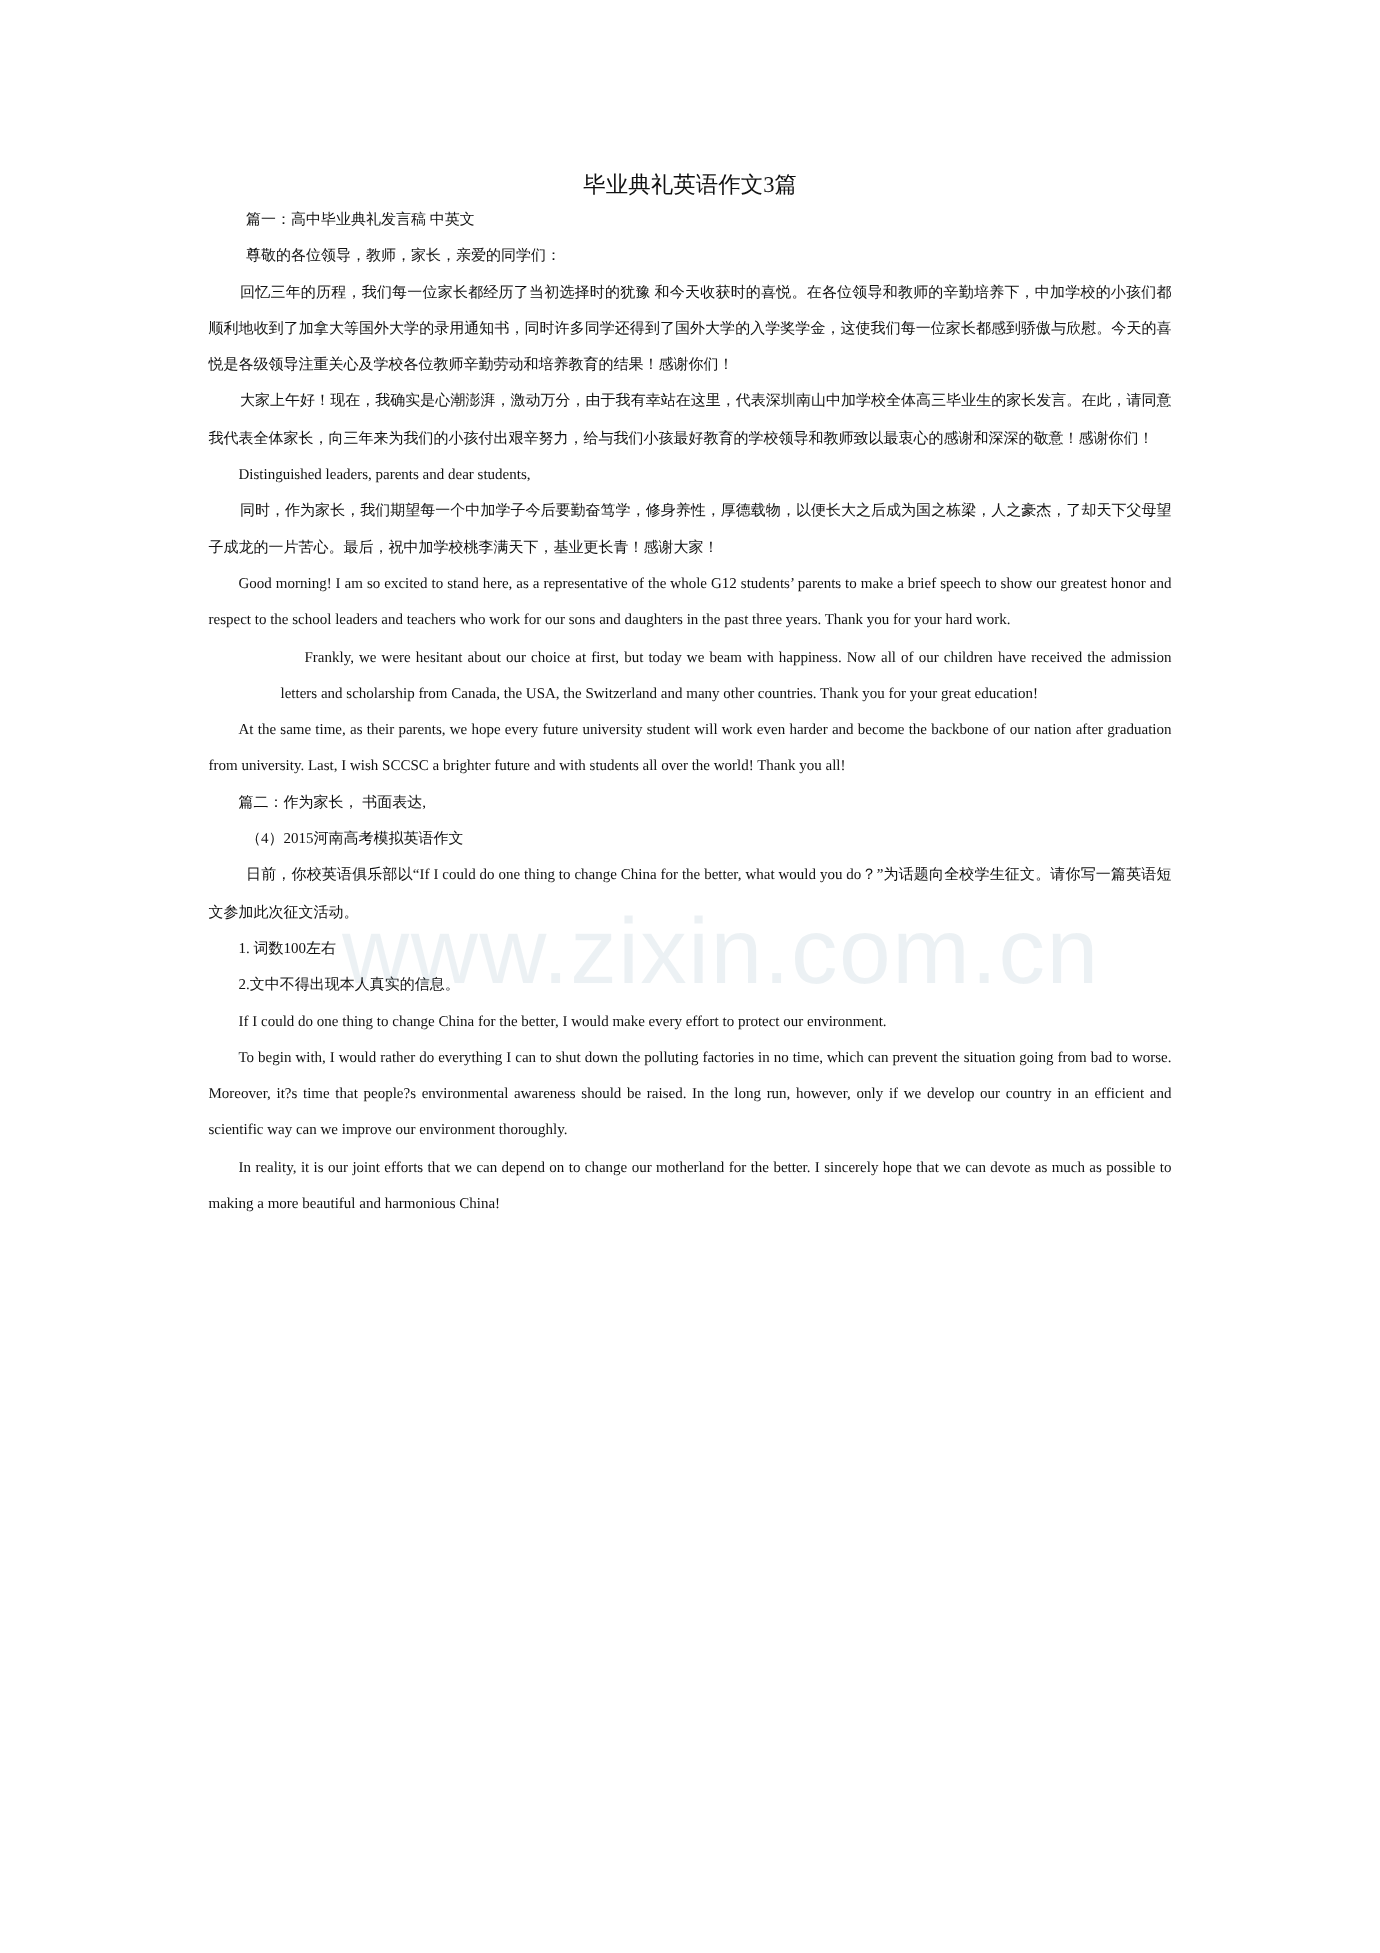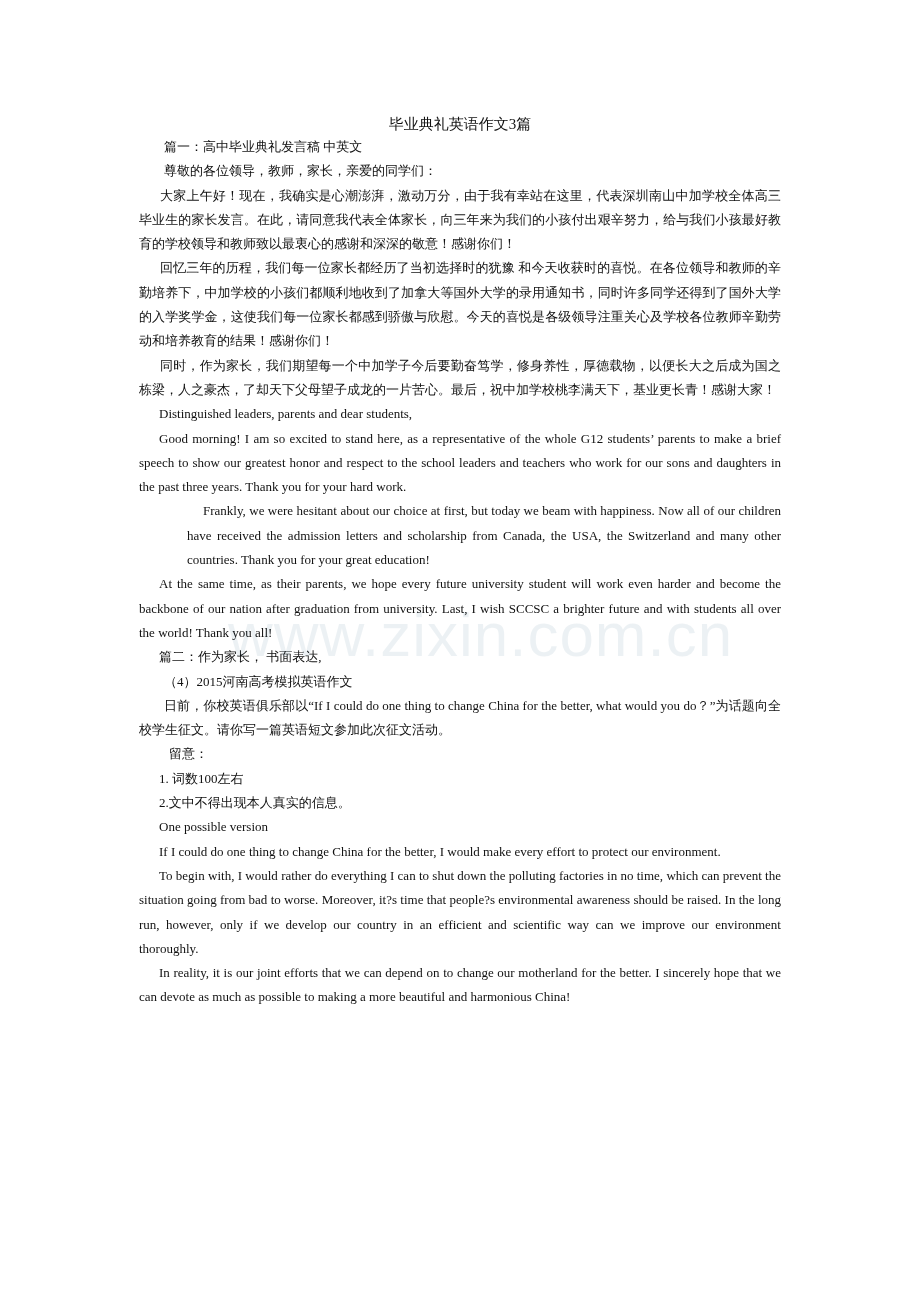--- a/index.html
+++ b/index.html
@@ -8,21 +8,21 @@
       position: absolute; left: 0; top: 0; width: 900px; height: 1302px;
       font-family: "Liberation Serif", "DejaVu Serif", serif;
       color: #111111; font-size: 15px;
     }
     .title {
       position: absolute; left: 0; width: 920px; top: 114px;
       text-align: center; font-size: 15px; line-height: 20px;
     }
     .content {
       position: absolute; left: 139px; top: 135px; width: 642px;
-      line-height: 24.3px; font-size: 13px;
+      line-height: 24.3px; font-size: 10px;
     }
     .p { margin: 0; text-align: justify; }
     .p.last-left { text-align-last: left; }
     .ind1 { text-indent: 25px; }
     .ind2 { text-indent: 21px; }
     .ind0 { text-indent: 16px; margin-left: 48px; }
     .ind3 { text-indent: 30px; }
     .ind4 { text-indent: 20px; }
     .watermark {
       position: absolute; left: 228px; top: 600px;
@@ -35,34 +35,32 @@
 </head>
 <body>
 
 <div class="page">
 
   <div class="title">毕业典礼英语作文3篇</div>
 
   <div class="content">
     <p class="p ind1">篇一：高中毕业典礼发言稿  中英文</p>
     <p class="p ind1">尊敬的各位领导，教师，家长，亲爱的同学们：</p>
+    <p class="p ind2 last-left">回忆三年的历程，我们每一位家长都经历了当初选择时的犹豫  和今天收获时的喜悦。在各位领导和教师的辛勤培养下，中加学校的小孩们都顺利地收到了加拿大等国外大学的录用通知书，同时许多同学还得到了国外大学的入学奖学金，这使我们每一位家长都感到骄傲与欣慰。今天的喜悦是各级领导注重关心及学校各位教师辛勤劳动和培养教育的结果！感谢你们！</p>
     <p class="p ind2 last-left">大家上午好！现在，我确实是心潮澎湃，激动万分，由于我有幸站在这里，代表深圳南山中加学校全体高三毕业生的家长发言。在此，请同意我代表全体家长，向三年来为我们的小孩付出艰辛努力，给与我们小孩最好教育的学校领导和教师致以最衷心的感谢和深深的敬意！感谢你们！</p>
-    <p class="p ind2 last-left">回忆三年的历程，我们每一位家长都经历了当初选择时的犹豫  和今天收获时的喜悦。在各位领导和教师的辛勤培养下，中加学校的小孩们都顺利地收到了加拿大等国外大学的录用通知书，同时许多同学还得到了国外大学的入学奖学金，这使我们每一位家长都感到骄傲与欣慰。今天的喜悦是各级领导注重关心及学校各位教师辛勤劳动和培养教育的结果！感谢你们！</p>
+    <p class="p ind4">Distinguished leaders, parents and dear students,</p>
     <p class="p ind2 last-left">同时，作为家长，我们期望每一个中加学子今后要勤奋笃学，修身养性，厚德载物，以便长大之后成为国之栋梁，人之豪杰，了却天下父母望子成龙的一片苦心。最后，祝中加学校桃李满天下，基业更长青！感谢大家！</p>
-    <p class="p ind4">Distinguished leaders, parents and dear students,</p>
     <p class="p ind4 last-left">Good morning!    I am so excited to stand here, as a representative of the whole G12 students’ parents to make a brief speech to show our greatest honor and respect to the school leaders and teachers who work for our sons and daughters in the past three years. Thank you for your hard work.</p>
     <p class="p ind0 last-left">Frankly, we were hesitant about our choice at first, but today we beam with happiness. Now all of our children have received the admission letters and scholarship from Canada, the USA, the Switzerland and many other countries. Thank you for your great education!</p>
     <p class="p ind4 last-left">At the same time, as their parents, we hope every future university student will work even harder and become the backbone of our nation after graduation from university. Last, I wish SCCSC a brighter future and with students all over the world! Thank you all!</p>
     <p class="p ind4">篇二：作为家长，  书面表达,</p>
     <p class="p ind1">（4）2015河南高考模拟英语作文</p>
     <p class="p ind1 last-left">日前，你校英语俱乐部以“If I could do one thing to change China for the better, what would you do？”为话题向全校学生征文。请你写一篇英语短文参加此次征文活动。</p>
-    <p class="p ind3">留意：</p>
     <p class="p ind4">1. 词数100左右</p>
     <p class="p ind4">2.文中不得出现本人真实的信息。</p>
-    <p class="p ind4">One possible version</p>
     <p class="p ind4 last-left">If I could do one thing to change China for the better, I would make every effort to protect our environment.</p>
     <p class="p ind4 last-left">To begin with, I would rather do everything I can to shut down the polluting factories in no time, which can prevent the situation going from bad to worse. Moreover, it?s time that people?s environmental awareness should be raised. In the long run, however, only if we develop our country in an efficient and scientific way can we improve our environment thoroughly.</p>
     <p class="p ind4 last-left">In reality, it is our joint efforts that we can depend on to change our motherland for the better. I sincerely hope that we can devote as much as possible to making a more beautiful and harmonious China!</p>
   </div>
 
   <div class="watermark">www.zixin.com.cn</div>
 
 </div>
 
 </body></html>

